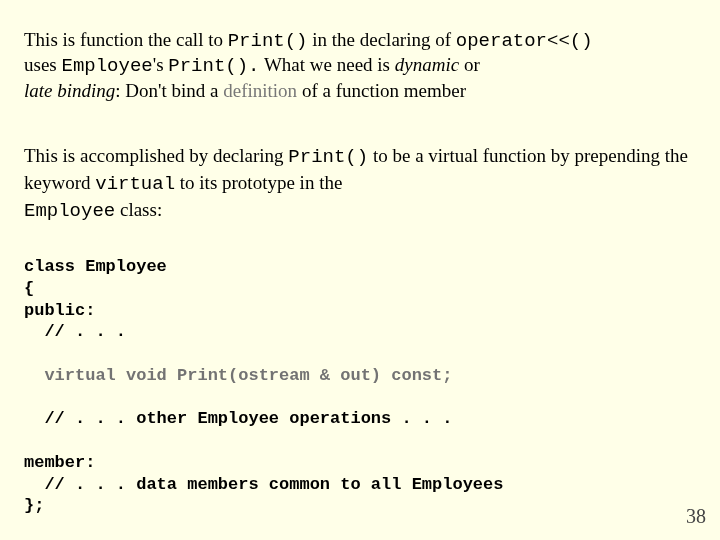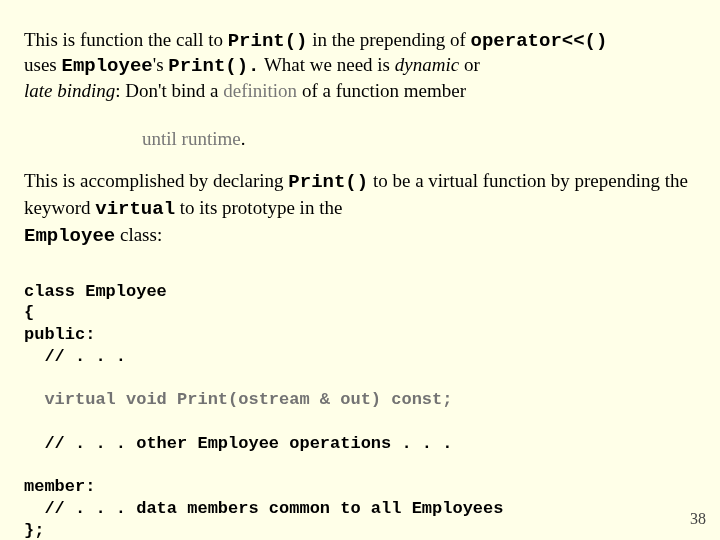--- a/index.html
+++ b/index.html
@@ -12,21 +12,21 @@
     font-size: 19px;
     color: #000;
     position: relative;
     box-sizing: border-box;
   }
   .slide {
     padding: 28px 20px 10px 24px;
   }
   .mono {
     font-family: 'Courier New', monospace;
-    font-weight: bold;
+    font-weight: normal;
   }
   .para1 {
     line-height: 1.28;
     margin-bottom: 16px;
   }
   .bi {
     font-weight: normal;
     font-style: italic;
   }
   .def {
@@ -45,35 +45,34 @@
     font-weight: bold;
     font-size: 17px;
     white-space: pre;
     line-height: 1.28;
   }
   .navy { color: #737373; }
   .pagenum {
     position: absolute;
     right: 14px;
     bottom: 12px;
-    font-size: 16px;
+    font-size: 20px;
     color: #444;
   }
 </style>
 </head>
 <body>
 
 <div class="slide">
 
   <div class="para1">
-    <span>This is function the call to </span><span class="mono">Print()</span><span> in the prepending of </span><span class="mono">operator&lt;&lt;()</span><br>
+    <span>This is function the call to </span><span class="mono">Print()</span><span> in the declaring of </span><span class="mono">operator&lt;&lt;()</span><br>
     <span>uses </span><span class="mono">Employee</span><span>'s </span><span class="mono">Print().</span><span>  What we need is </span><span class="bi">dynamic</span><span> or</span><br>
     <span class="bi">late binding</span><span>:   Don't bind a </span><span class="def">definition</span><span> of a function member</span><br>
     <br>
-    <span class="indent"><span class="def">until runtime</span><span>.</span></span>
   </div>
 
   <div class="para2">
     <span>This is accomplished by declaring </span><span class="mono">Print()</span><span> to be a </span><span>virtual function</span><span> by prepending the keyword </span><span class="mono">virtual</span><span> to its prototype in the </span><br>
     <span class="mono">Employee</span><span> class:</span>
   </div>
 
   <div class="code">
 <span>class Employee</span>
 <span>{</span>

